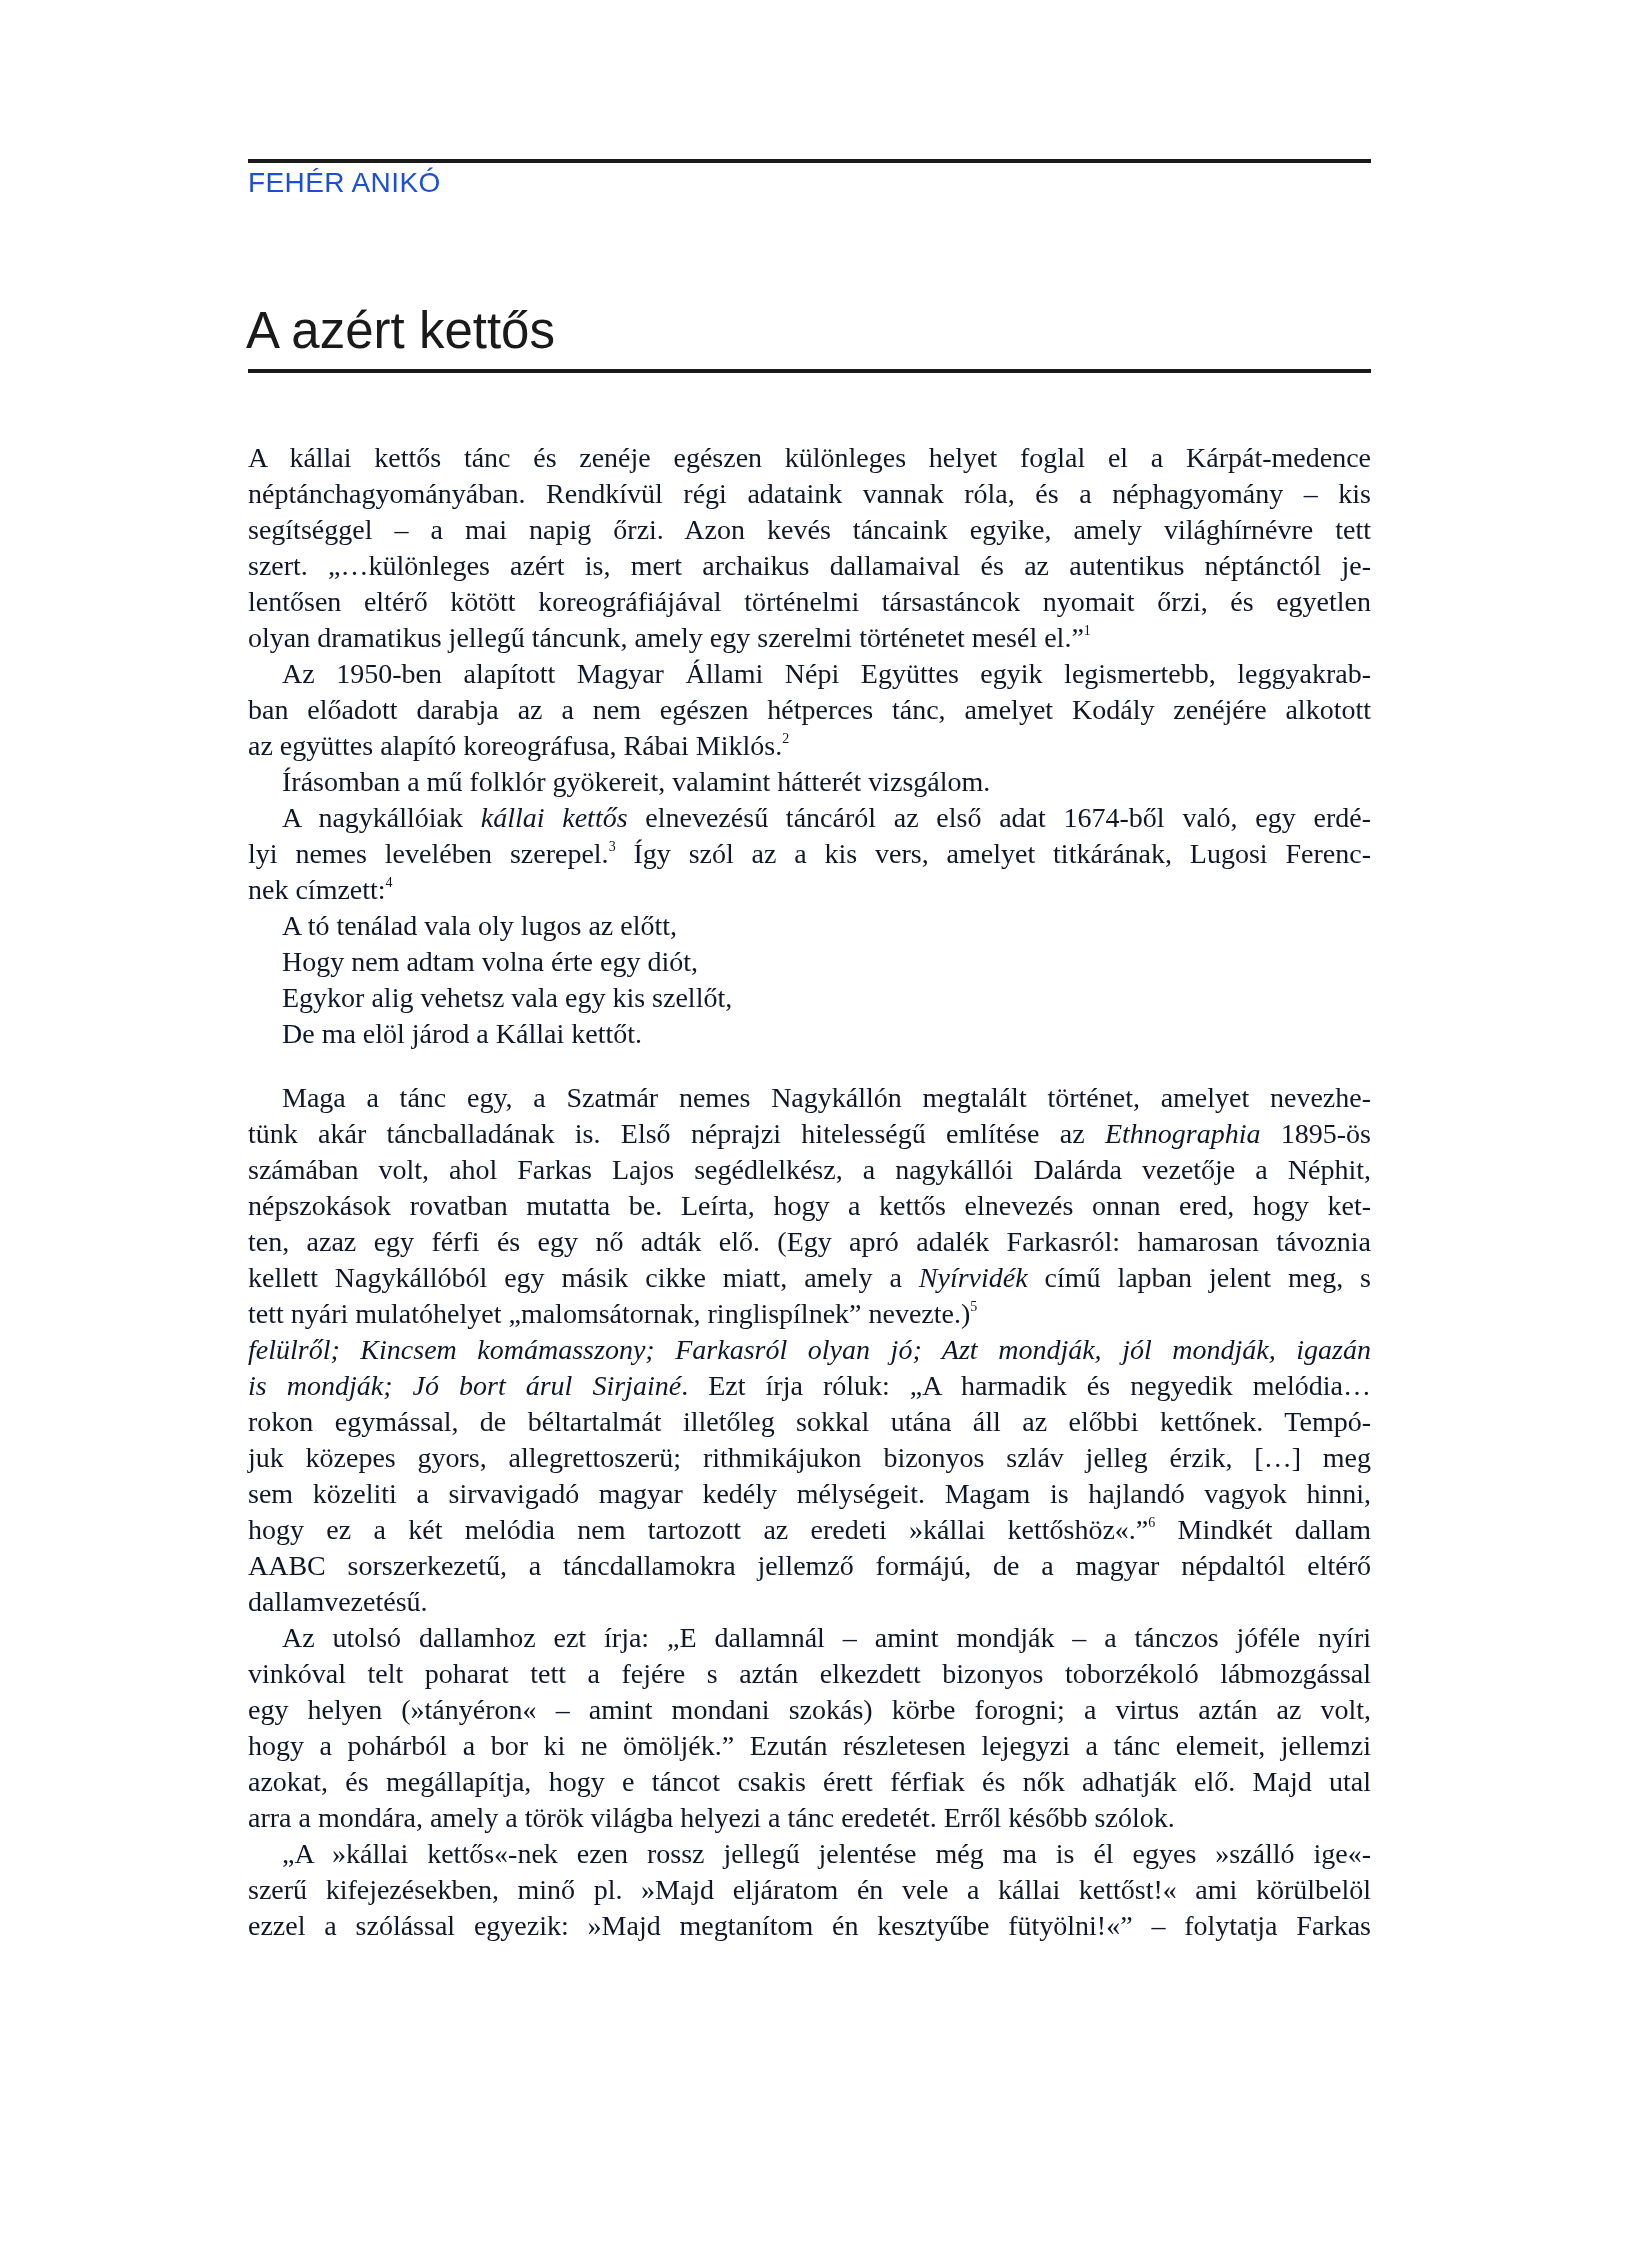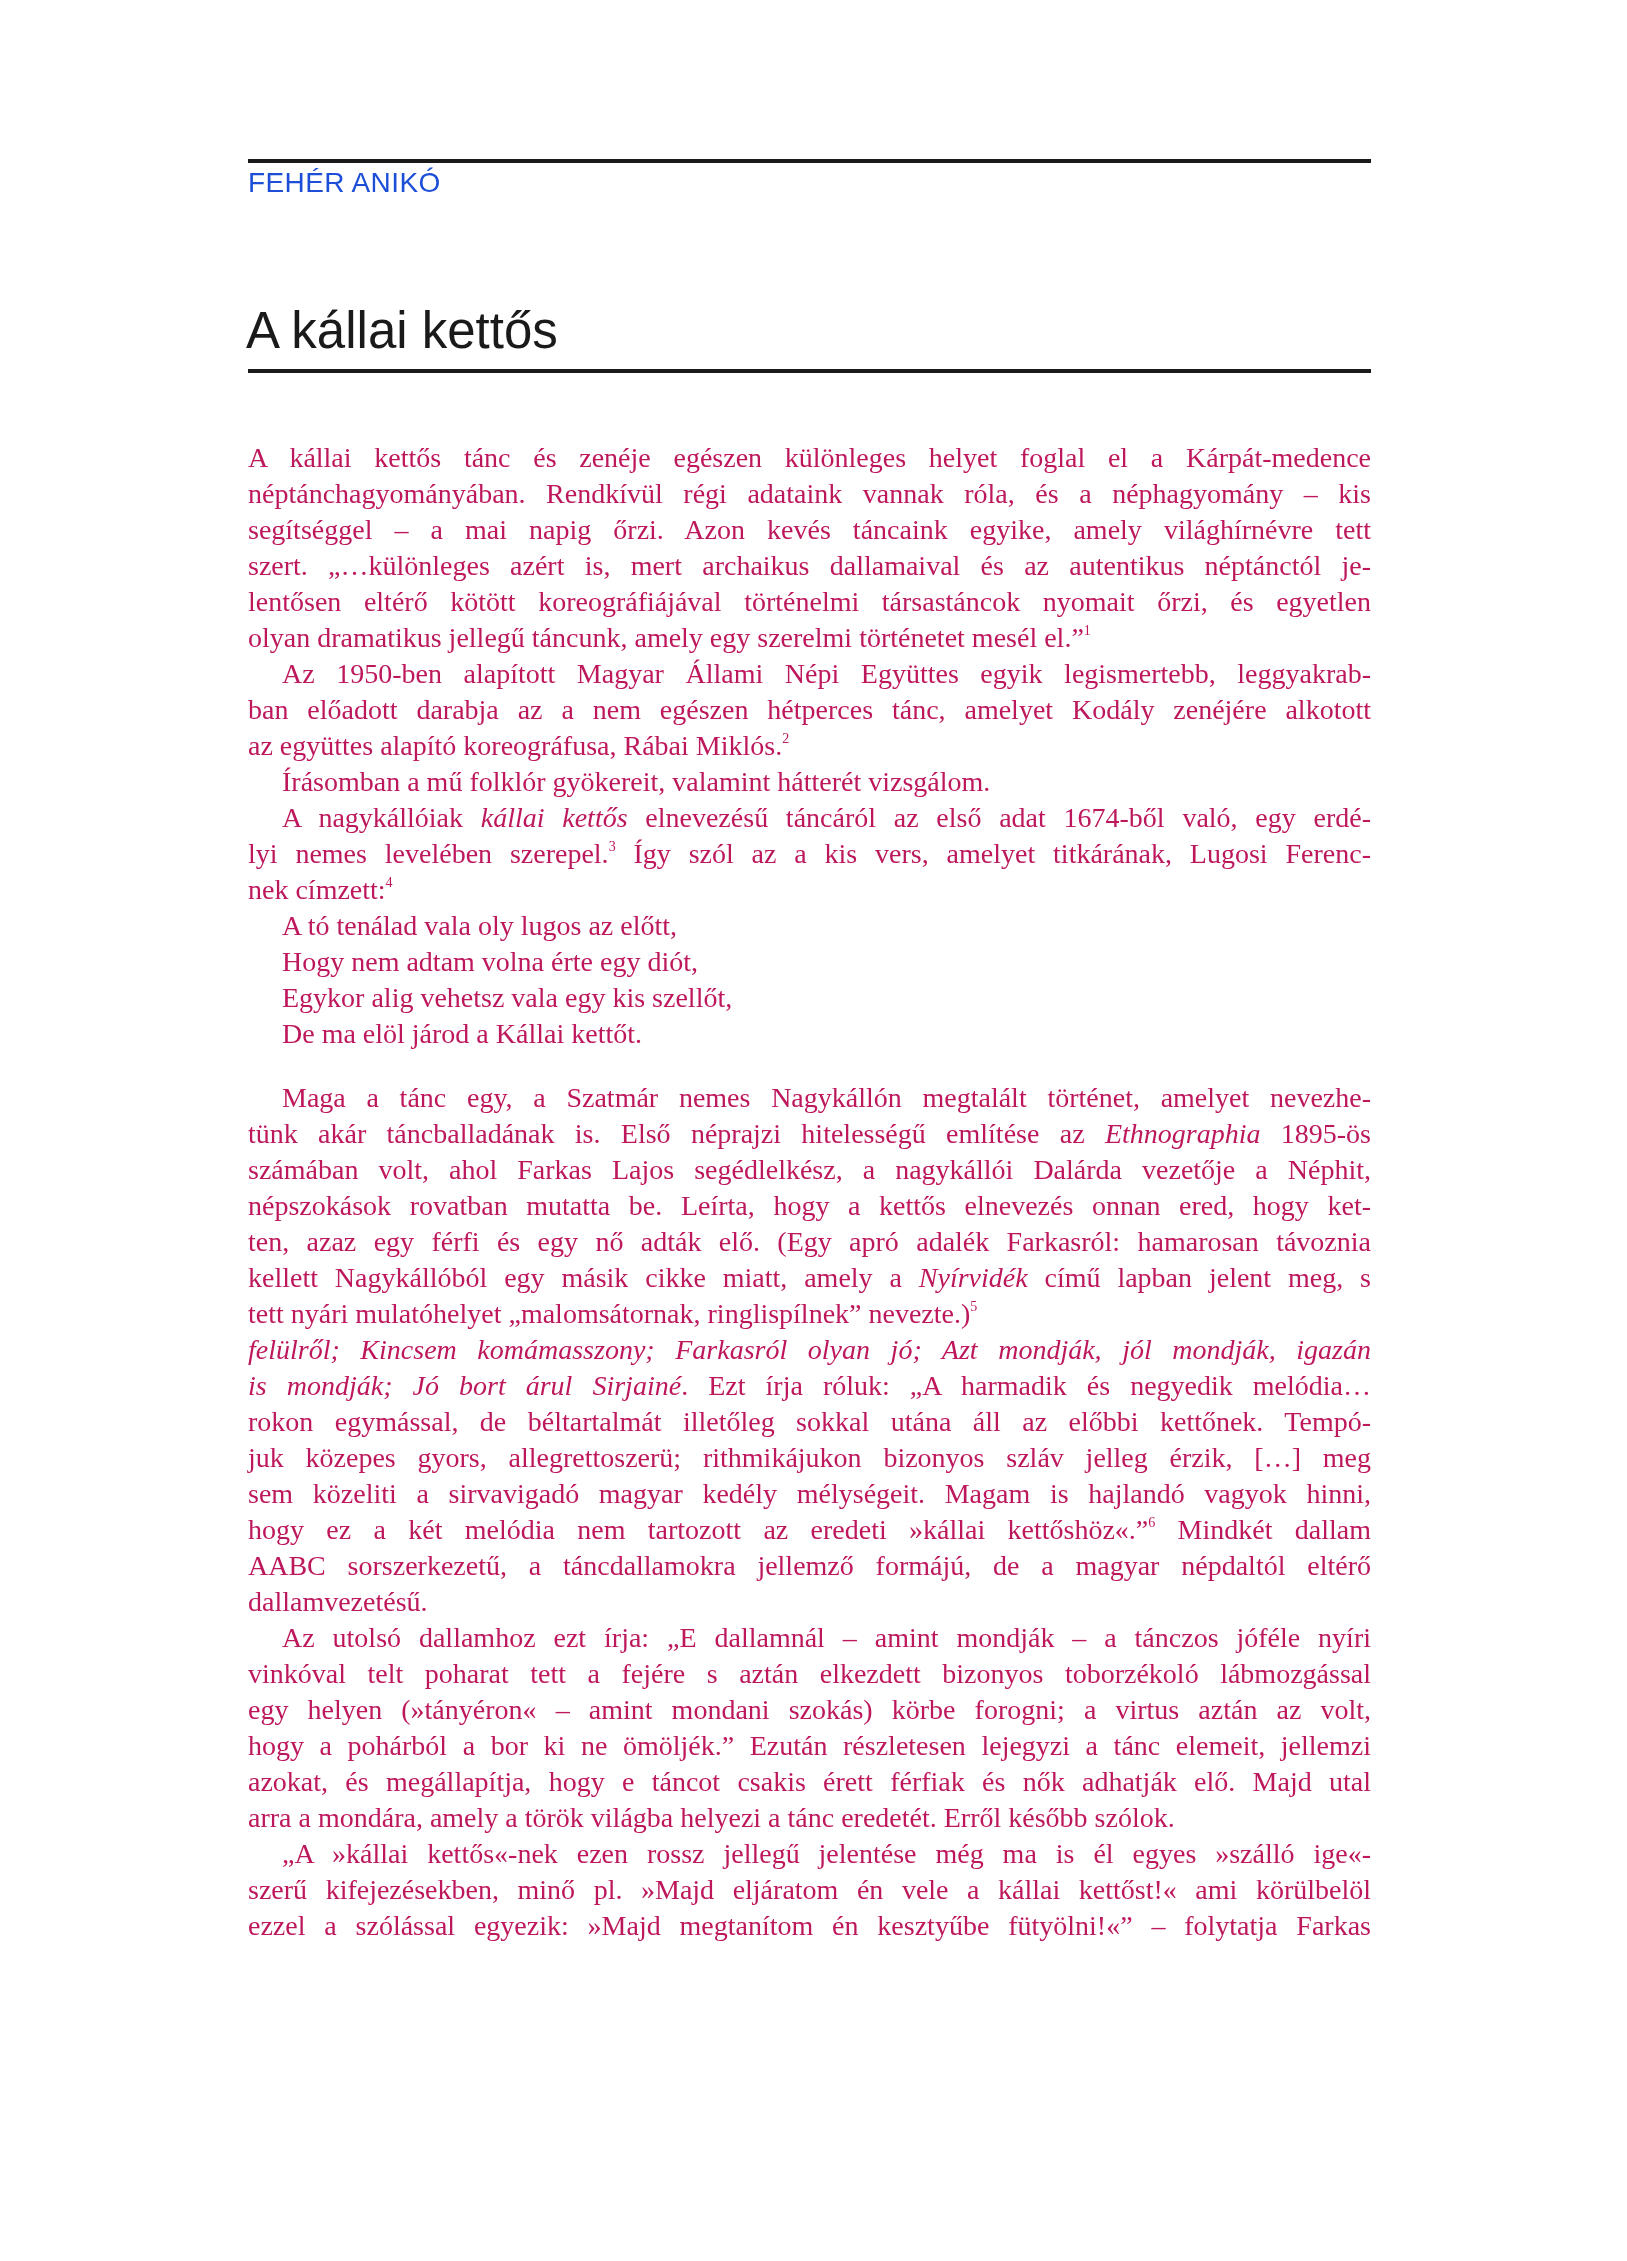--- a/index.html
+++ b/index.html
@@ -13,36 +13,36 @@
     color: #1d4ed8; white-space: nowrap;
   }
   .title {
     position: absolute; left: 246px; top: 301px;
     font-family: "Liberation Sans", sans-serif; font-size: 51px;
     color: #1a1a1a; white-space: nowrap;
   }
   .body {
     position: absolute; left: 248px; top: 440px; width: 1123px;
     font-family: "Liberation Serif", serif; font-size: 28px; line-height: 36px;
-    color: #be185d;
+    color: #0f172a;
   }
   .line { display: block; height: 36px; white-space: nowrap; text-align: justify; text-align-last: justify; }
   .line.last { text-align-last: left; }
   .line.indent { padding-left: 34px; }
   .line.poem { padding-left: 34px; text-align-last: left; }
   .gap { display: block; height: 28px; }
   .line i, .line em { font-style: italic; }
   sup { font-size: 0.5em; vertical-align: 0.85em; line-height: 0; }
 </style>
 </head>
 <body>
 
 <div id="rule-top" class="rule"></div>
 <div class="author">FEHÉR ANIKÓ</div>
-<h1 class="title" style="margin:0;font-weight:normal;">A kállai kettős</h1>
+<h1 class="title" style="margin:0;font-weight:normal;">A azért kettős</h1>
 <div id="rule-title" class="rule"></div>
 
 <div class="body">
 
   <div>
     <span class="line">A kállai kettős tánc és zenéje egészen különleges helyet foglal el a Kárpát-medence</span>
     <span class="line">néptánchagyományában. Rendkívül régi adataink vannak róla, és a néphagyomány – kis</span>
     <span class="line">segítséggel – a mai napig őrzi. Azon kevés táncaink egyike, amely világhírnévre tett</span>
     <span class="line">szert. „…különleges azért is, mert archaikus dallamaival és az autentikus néptánctól je-</span>
     <span class="line">lentősen eltérő kötött koreográfiájával történelmi társastáncok nyomait őrzi, és egyetlen</span>

